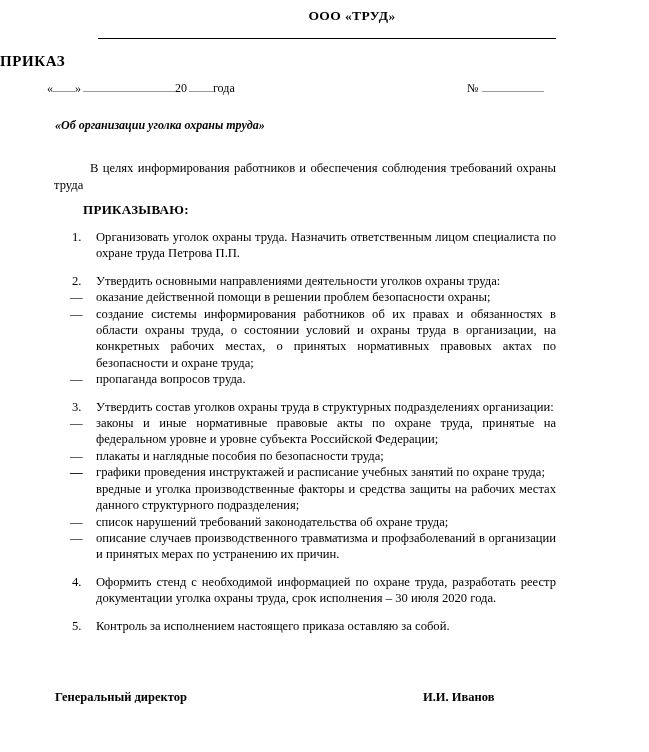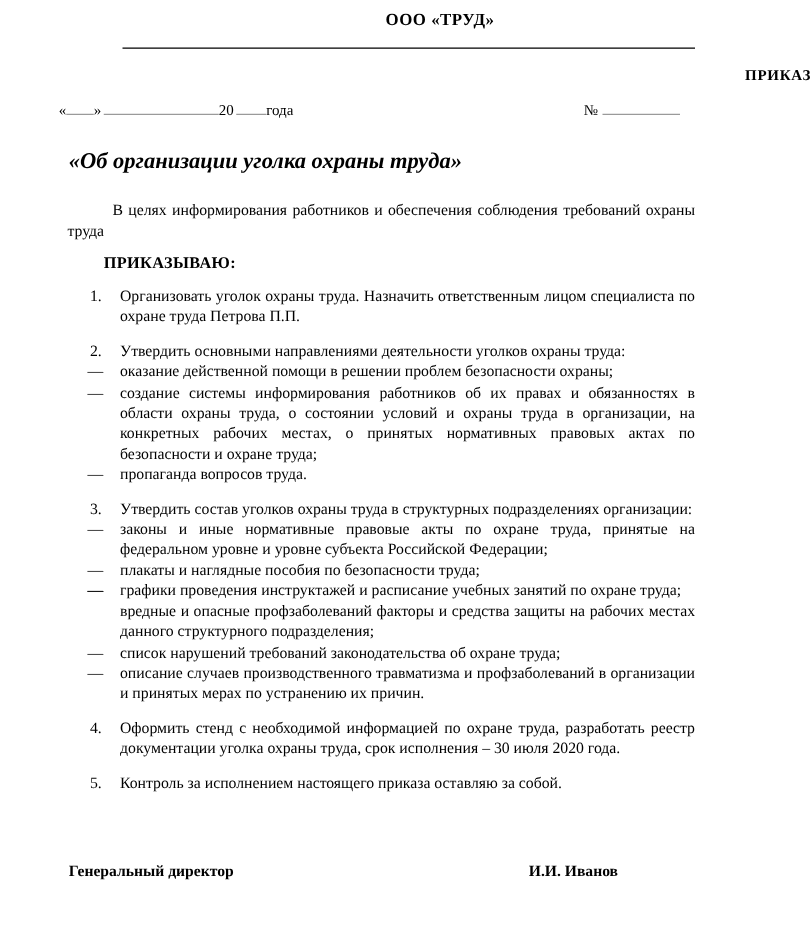--- a/index.html
+++ b/index.html
@@ -39,22 +39,22 @@
     top: 38px;
     width: 458px;
     height: 0;
     border-top: 1.6px solid #000000;
   }
   .doc-type {
     position: absolute;
     left: 0;
     top: 53px;
     width: 649px;
-    text-align: right;
-    font-size: 12px;
+    text-align: left;
+    font-size: 15px;
     font-weight: bold;
     letter-spacing: 0.6px;
   }
 
   
   .meta-line {
     position: absolute;
     left: 47px;
     top: 80px;
     width: 500px;
@@ -82,21 +82,21 @@
   .blank-day { width: 22px; }
   .blank-month { width: 92px; margin-left: 2px; }
   .blank-yy { width: 24px; margin-left: 2px; }
   .blank-num { width: 62px; margin-left: 4px; }
 
   
   .subject {
     position: absolute;
     left: 55px;
     top: 118px;
-    font-size: 18px;
+    font-size: 12px;
     font-weight: bold;
     font-style: italic;
   }
 
   
   .preamble {
     position: absolute;
     left: 54px;
     top: 160px;
     width: 502px;
@@ -236,21 +236,21 @@
     </div>
     <div class="sub-item">
       <span class="dash">—</span>
     </div>
     <div class="sub-item">
       <span class="dash">—</span>
       <span>графики проведения инструктажей и расписание учебных занятий по охране труда;</span>
     </div>
     <div class="sub-item nodash">
       
-      <span>вредные и опасные профзаболеваний факторы и средства защиты на рабочих местах данного структурного подразделения;</span>
+      <span>вредные и уголка производственные факторы и средства защиты на рабочих местах данного структурного подразделения;</span>
     </div>
     <div class="sub-item">
       <span class="dash">—</span>
       <span>список нарушений требований законодательства об охране труда;</span>
     </div>
     <div class="sub-item">
       <span class="dash">—</span>
       <span>описание случаев производственного травматизма и профзаболеваний в организации и принятых мерах по устранению их причин.</span>
     </div>
 

